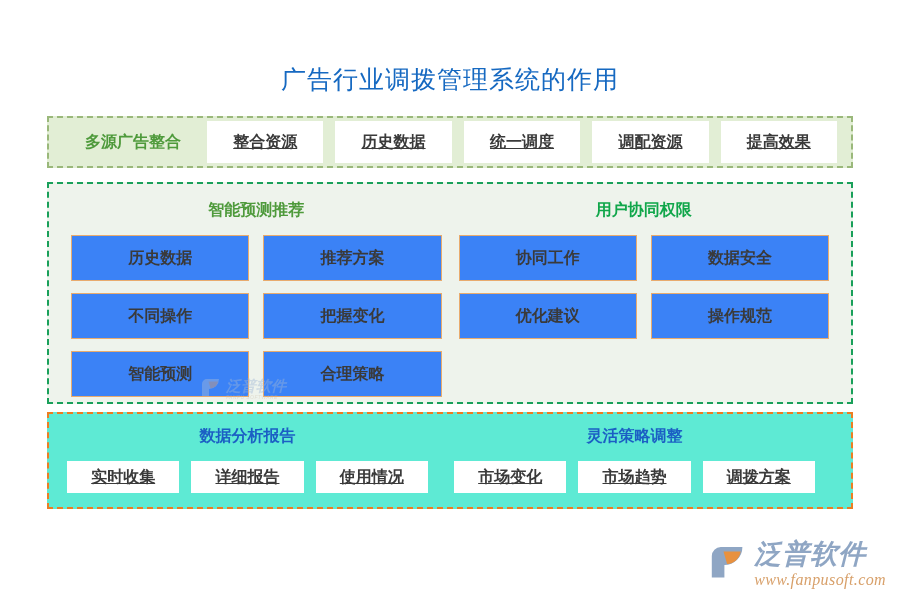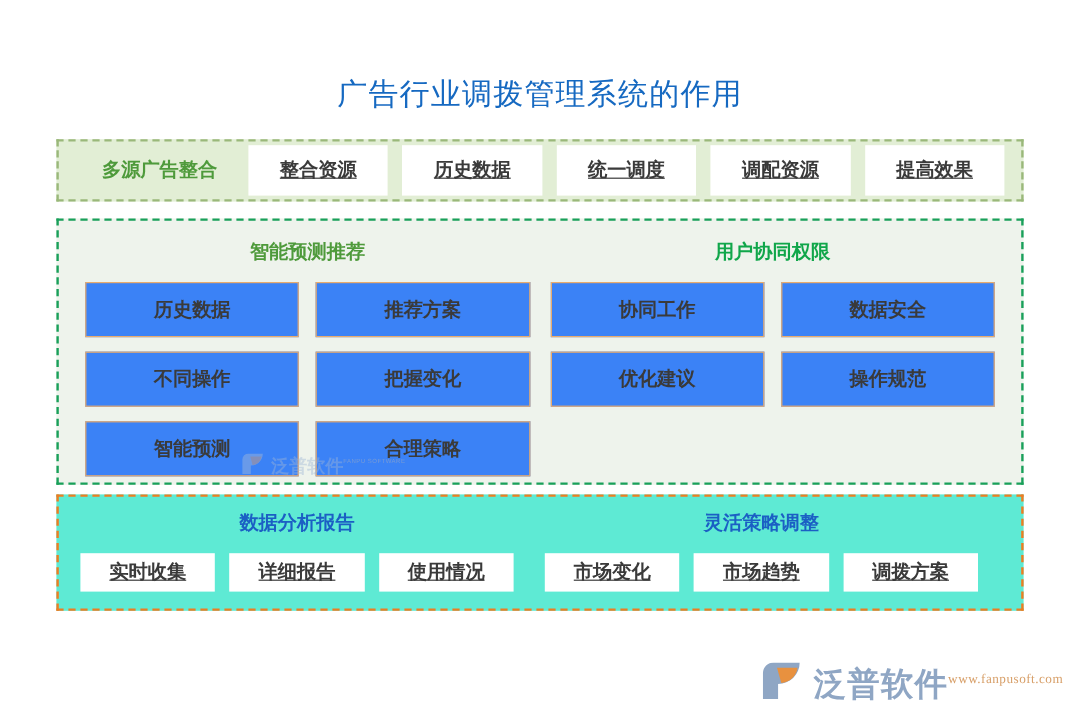--- a/index.html
+++ b/index.html
@@ -156,32 +156,32 @@
 
   
   .brand {
     position: absolute;
     right: 14px;
     bottom: 12px;
     display: flex;
     align-items: center;
     gap: 6px;
   }
-  .brand-text-wrap { display: flex; flex-direction: row; }
+  .brand-text-wrap { display: flex; flex-direction: column; font-style: italic; }
   .brand-name {
     color: #8fa6c4;
     font-size: 27px;
     font-weight: bold;
     line-height: 1;
     letter-spacing: 1px;
   }
   .brand-url {
     color: #d8a06a;
     font-family: "Liberation Serif", "DejaVu Serif", serif;
-    font-size: 11px;
+    font-size: 16px;
     letter-spacing: .4px;
     line-height: 1;
     margin-top: 4px;
     text-align: left;
   }
 </style>
 </head>
 <body>
 
 <div class="page-title">广告行业调拨管理系统的作用</div>

